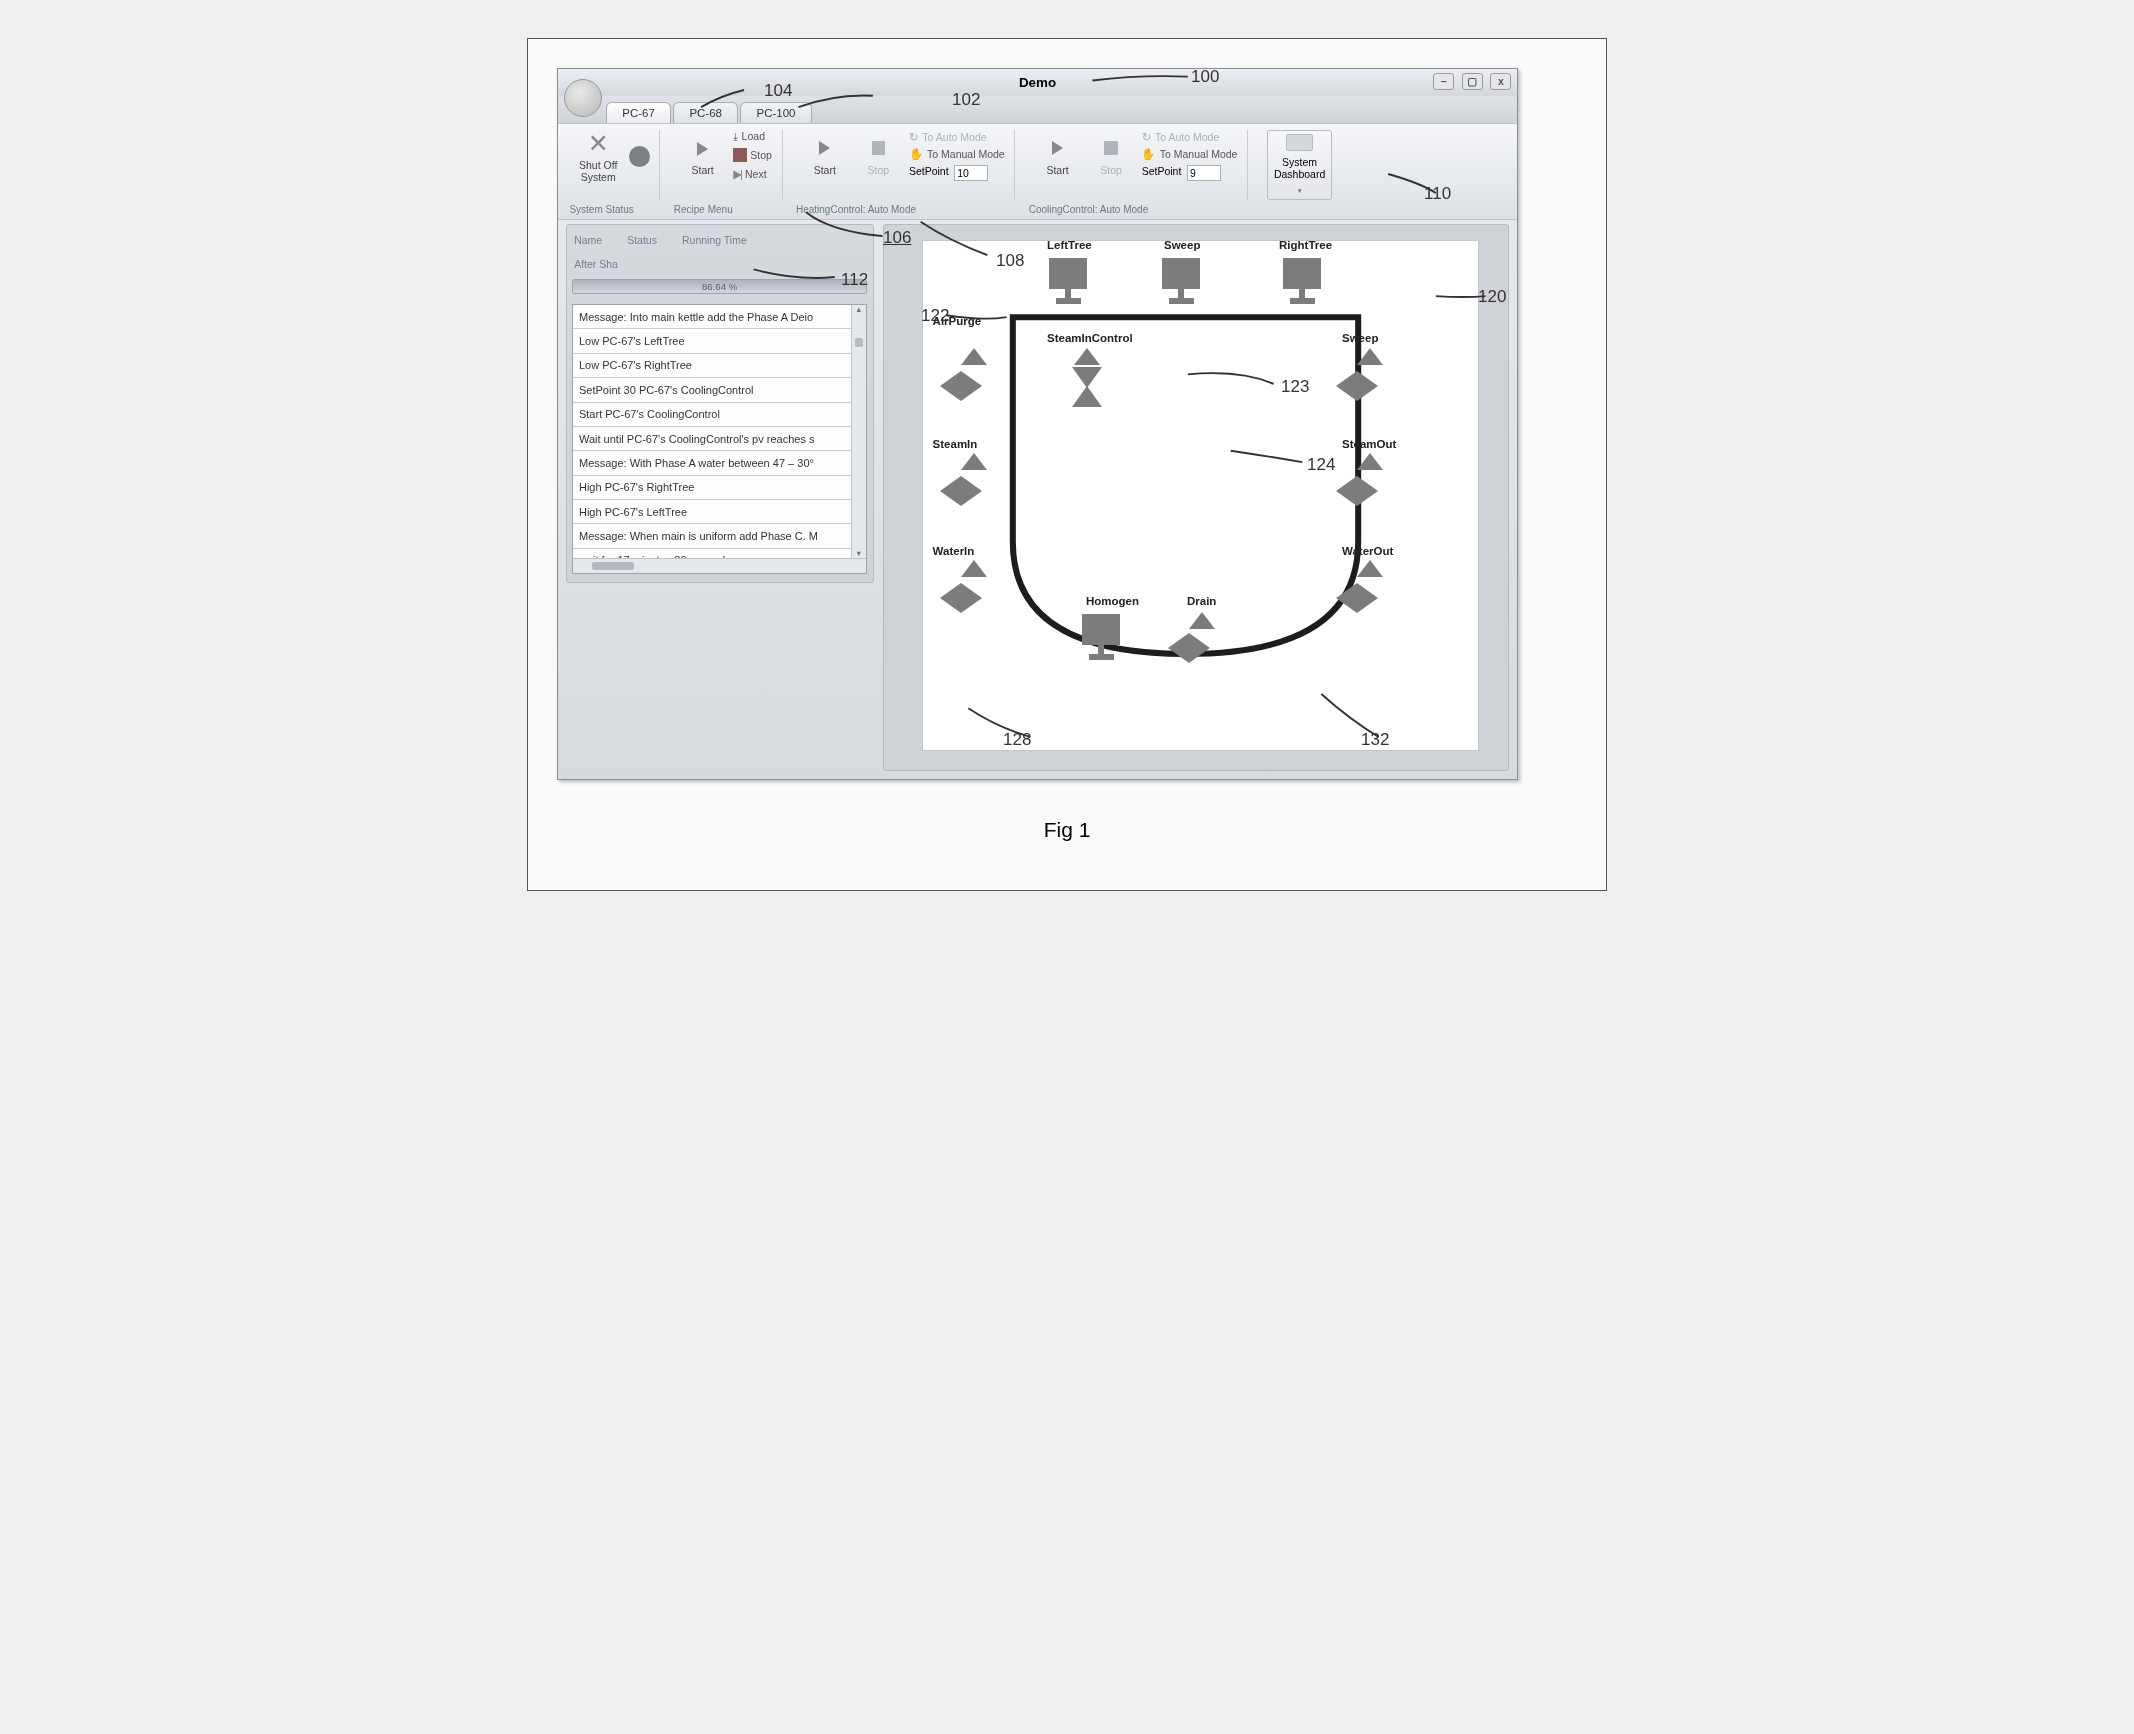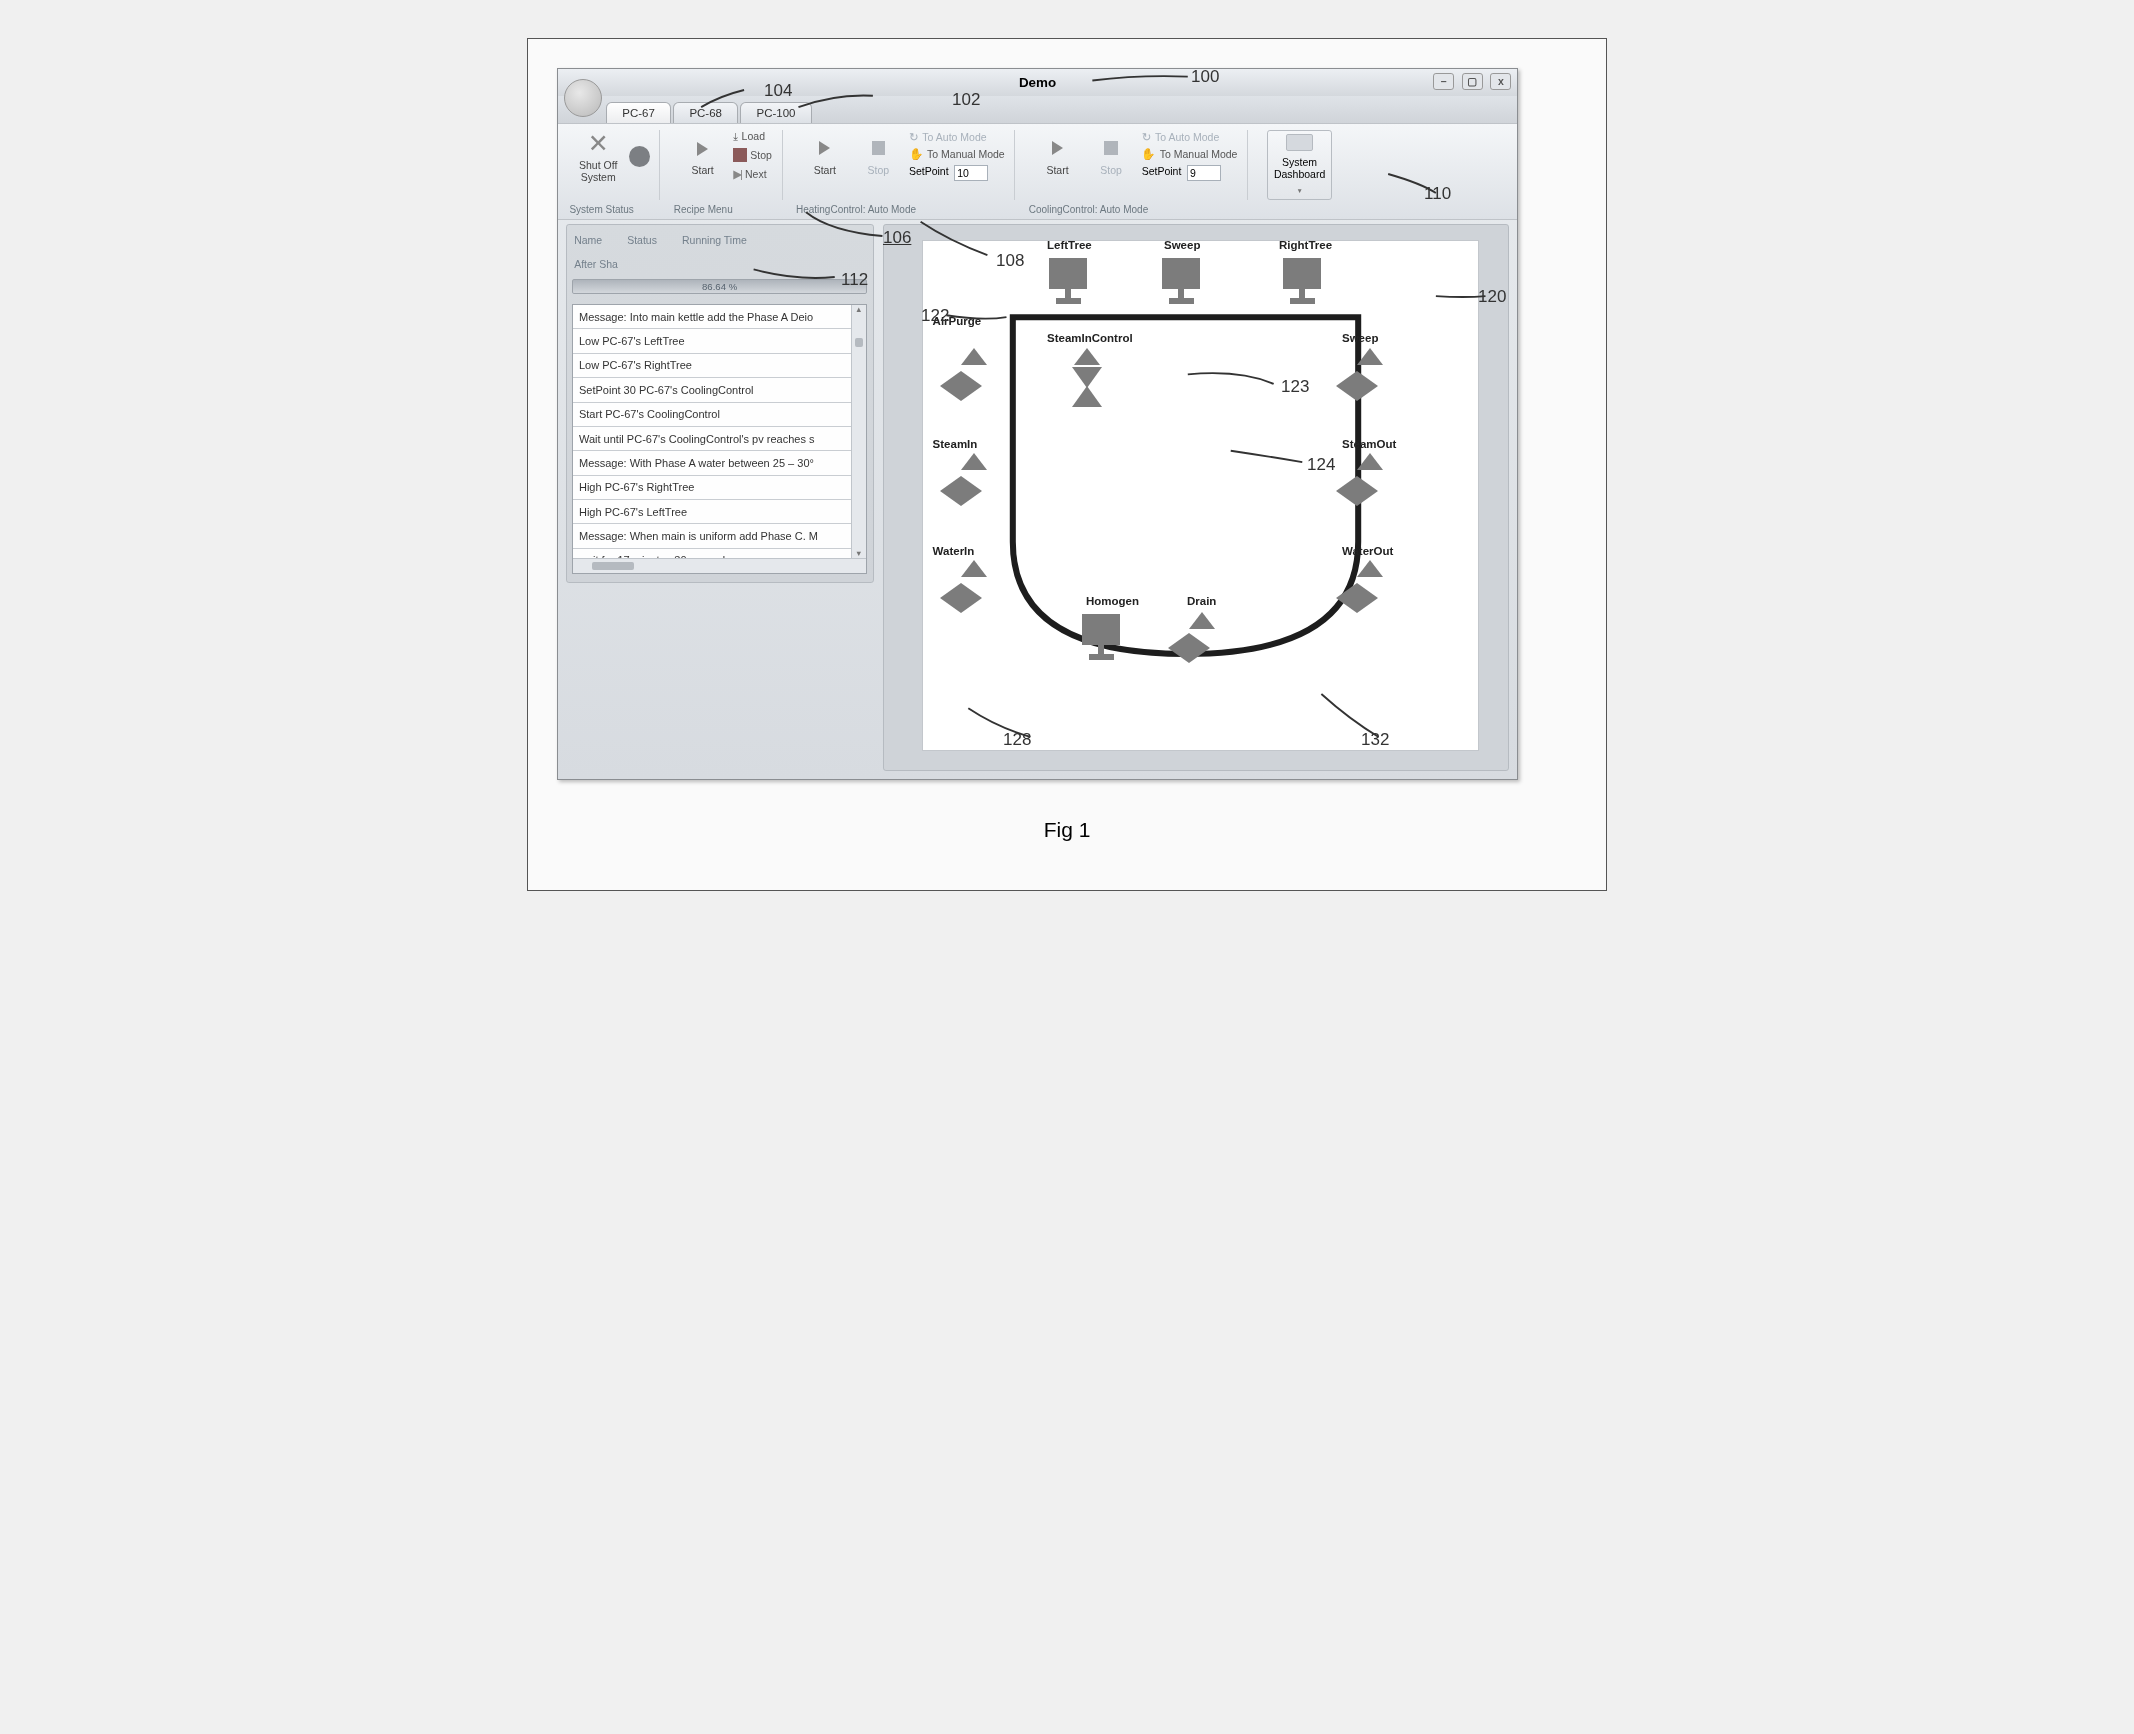--- a/index.html
+++ b/index.html
@@ -235,21 +235,21 @@
           <span>86.64 %</span>
         </div>
 
         <div class="loglist">
           <div class="item">Message: Into main kettle add the Phase A Deio</div>
           <div class="item">Low PC-67's LeftTree</div>
           <div class="item">Low PC-67's RightTree</div>
           <div class="item">SetPoint 30 PC-67's CoolingControl</div>
           <div class="item">Start PC-67's CoolingControl</div>
           <div class="item">Wait until PC-67's CoolingControl's pv reaches s</div>
-          <div class="item">Message: With Phase A water between 25 – 30°</div>
+          <div class="item">Message: With Phase A water between 47 – 30°</div>
           <div class="item">High PC-67's RightTree</div>
           <div class="item">High PC-67's LeftTree</div>
           <div class="item">Message: When main is uniform add Phase C. M</div>
           <div class="item">wait for  17 minutes 30 seconds</div>
           <div class="vsb">
               <div class="vthumb"></div>
             </div>
           <div class="hsb">
               <div class="hthumb"></div>
             </div>

